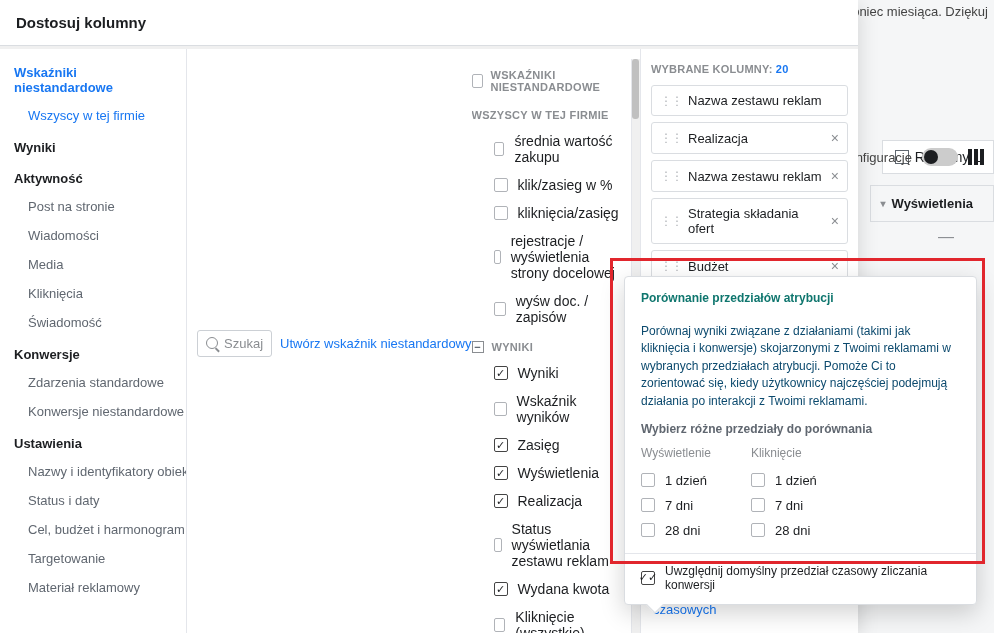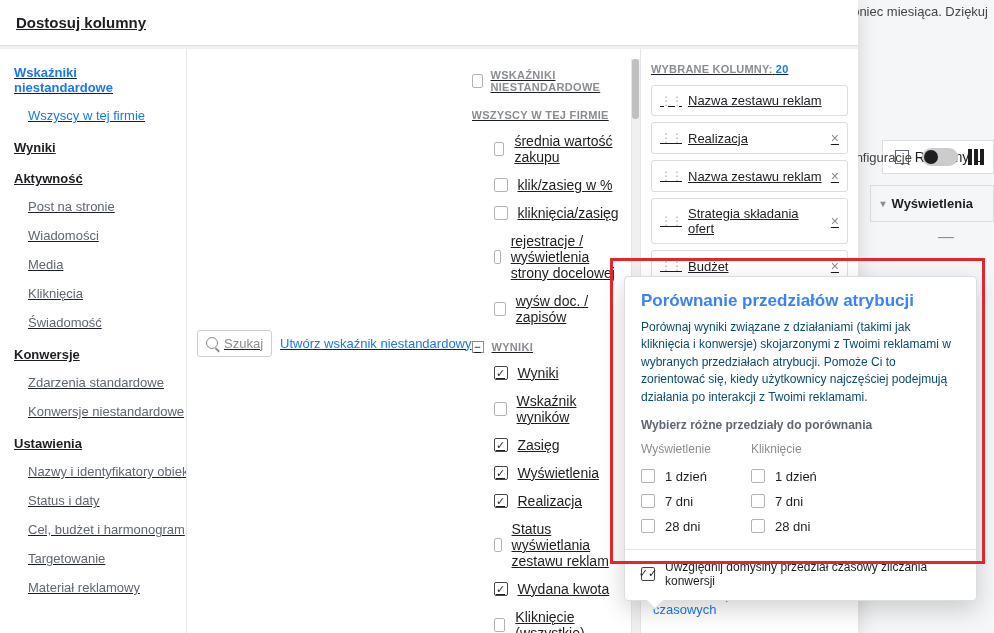--- a/index.html
+++ b/index.html
@@ -9,21 +9,21 @@
 .bg-tab .sq{width:14px;height:14px;border:1.5px solid #606770;display:inline-block;}
 .bg-row2{position:absolute;right:0;top:140px;display:flex;align-items:center;gap:10px;padding:8px 10px;font-size:13px;color:#444;}
 .toggle{width:36px;height:18px;background:#ccc;border-radius:9px;position:relative;display:inline-block;}
 .toggle::after{content:"";position:absolute;width:14px;height:14px;background:#1c1e21;border-radius:50%;top:2px;left:2px;}
 .cols-ic{display:inline-flex;gap:2px;}
 .cols-ic span{width:4px;height:16px;background:#1c1e21;display:inline-block;}
 .bg-th{position:absolute;right:0;top:185px;background:#f5f6f7;border:1px solid #dadde1;padding:10px 20px 10px 10px;font-size:13px;font-weight:600;display:flex;align-items:center;gap:6px;}
 .bg-th .sort{color:#8a8d91;font-size:10px;}
 .bg-dash{position:absolute;right:40px;color:#8a8d91;font-size:16px;}
 
-.dialog{position:absolute;left:0;top:0;width:858px;height:633px;background:#fff;box-shadow:0 4px 20px rgba(0,0,0,.15);display:flex;flex-direction:column;text-decoration:underline;}
+.dialog{position:absolute;left:0;top:0;width:858px;height:633px;background:#fff;box-shadow:0 4px 20px rgba(0,0,0,.15);display:flex;flex-direction:column;}
 .dlg-title{padding:14px 16px;font-size:15px;font-weight:700;border-bottom:1px solid #dadde1;position:relative;}
 .dlg-body{flex:1;display:flex;min-height:0;border-top:3px solid #f0f0f0;}
 .sidebar{width:187px;border-right:1px solid #e4e6eb;overflow-y:auto;position:relative;}
 .side-list{padding:6px 0 12px;}
 .side-cat{padding:10px 14px 6px;font-weight:700;font-size:13px;}
 .side-cat.link{color:#1877f2;}
 .side-item{padding:7px 14px 7px 28px;font-size:13px;color:#606770;white-space:nowrap;overflow:hidden;cursor:pointer;}
 .side-item.link{color:#1877f2;padding-left:28px;}
 
 .middle{flex:1;display:flex;flex-direction:row;min-width:0;padding:10px 10px 0 10px;position:relative;}
@@ -51,21 +51,21 @@
 .compare-link{color:#1877f2;font-size:13px;padding:8px 2px;cursor:pointer;position:absolute;bottom:8px;left:10px;}
 
 .dlg-foot{border-top:1px solid #dadde1;padding:10px 14px;display:flex;align-items:center;gap:10px;}
 .dlg-foot .chk{margin-right:4px;}
 .dlg-foot .lbl{font-size:13px;color:#1c1e21;}
 .dlg-foot .sp{flex:1;}
 .btn{padding:6px 12px;border-radius:3px;font-size:13px;cursor:pointer;border:1px solid #ccd0d5;background:#f5f6f7;}
 .btn.primary{background:#1877f2;border-color:#1877f2;color:#fff;font-weight:600;}
 
 .popover{position:absolute;left:624px;top:276px;width:353px;background:#fff;border:1px solid #dadde1;border-radius:4px;box-shadow:0 8px 24px rgba(0,0,0,.18);padding:14px 16px 12px;z-index:30;}
-.pop-title{font-size:17px;font-weight:600;margin-bottom:8px;color:#3b82f6;}
+.pop-title{font-size:12px;font-weight:600;margin-bottom:18px;color:#0f766e;}
 .pop-desc{font-size:12px;color:#0c4a6e;line-height:1.45;margin-bottom:12px;}
 .pop-sub{font-size:12px;font-weight:600;color:#606770;margin-bottom:10px;}
 .pop-cols{display:flex;gap:40px;margin-bottom:10px;}
 .pop-col-h{font-size:12px;color:#8a8d91;margin-bottom:8px;}
 .pop-opt{display:flex;align-items:center;gap:10px;font-size:13px;color:#1c1e21;padding:5px 0;}
 .pop-sep{border-top:1px solid #e4e6eb;margin:6px -16px 0;padding:10px 16px 0;}
 .pop-last{display:flex;align-items:center;gap:10px;font-size:12px;color:#1c1e21;}
 .pop-last .chk.on::after{content:"✓";}
 .pop-tail{position:absolute;left:24px;bottom:-7px;width:12px;height:12px;background:#fff;border-right:1px solid #dadde1;border-bottom:1px solid #dadde1;transform:rotate(45deg);}
 

